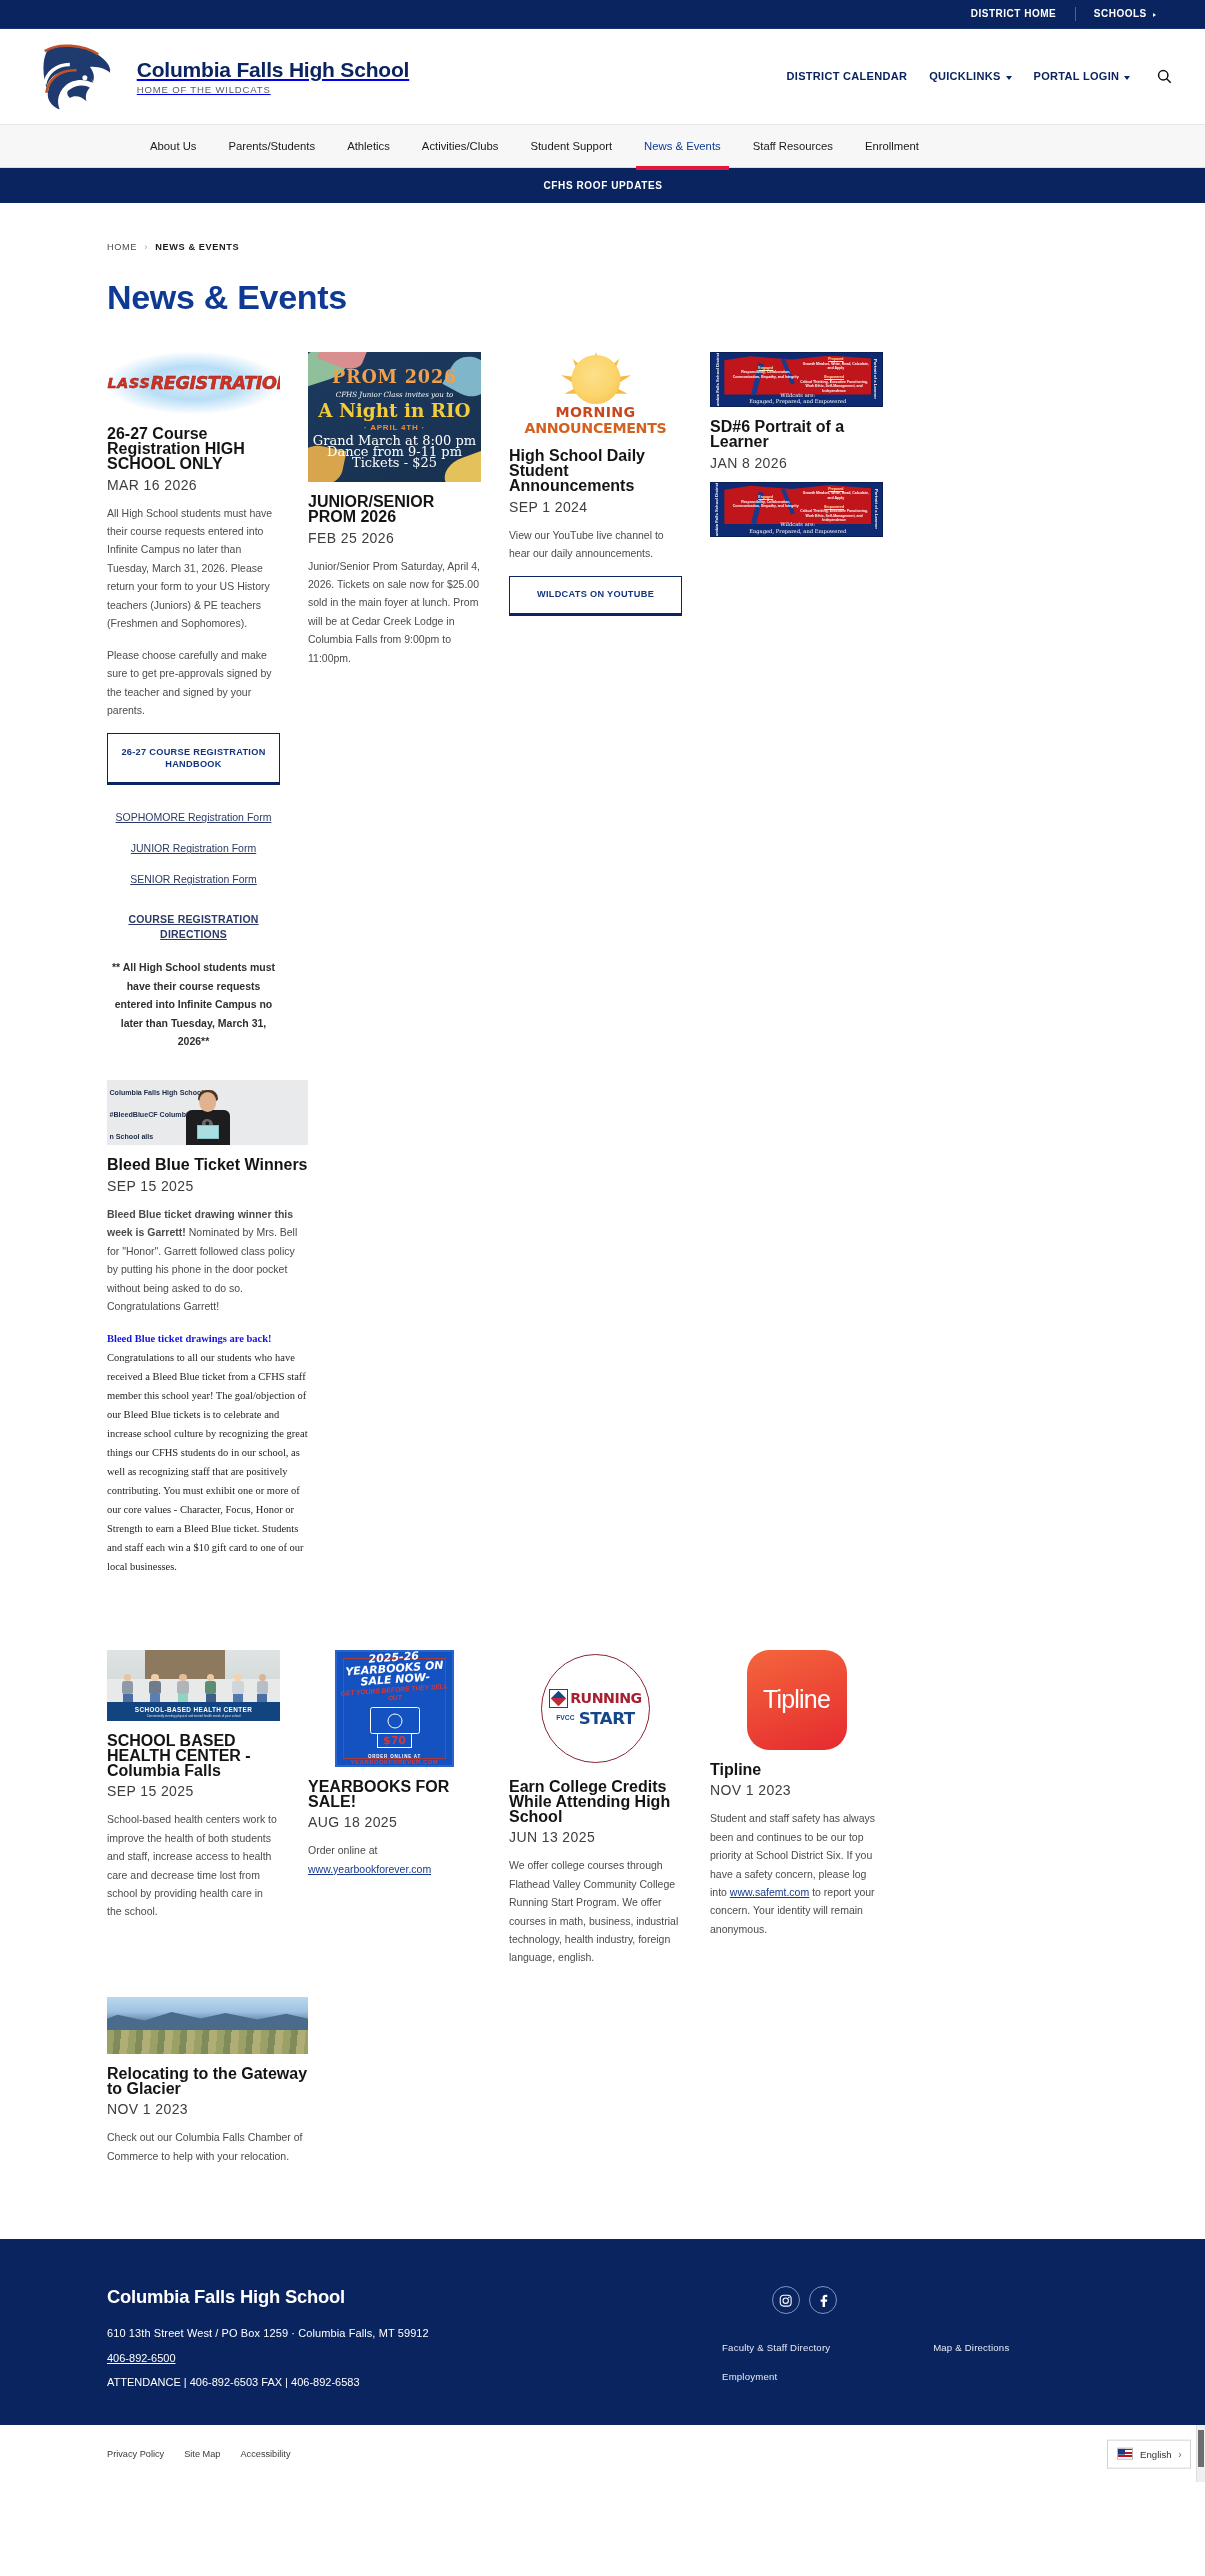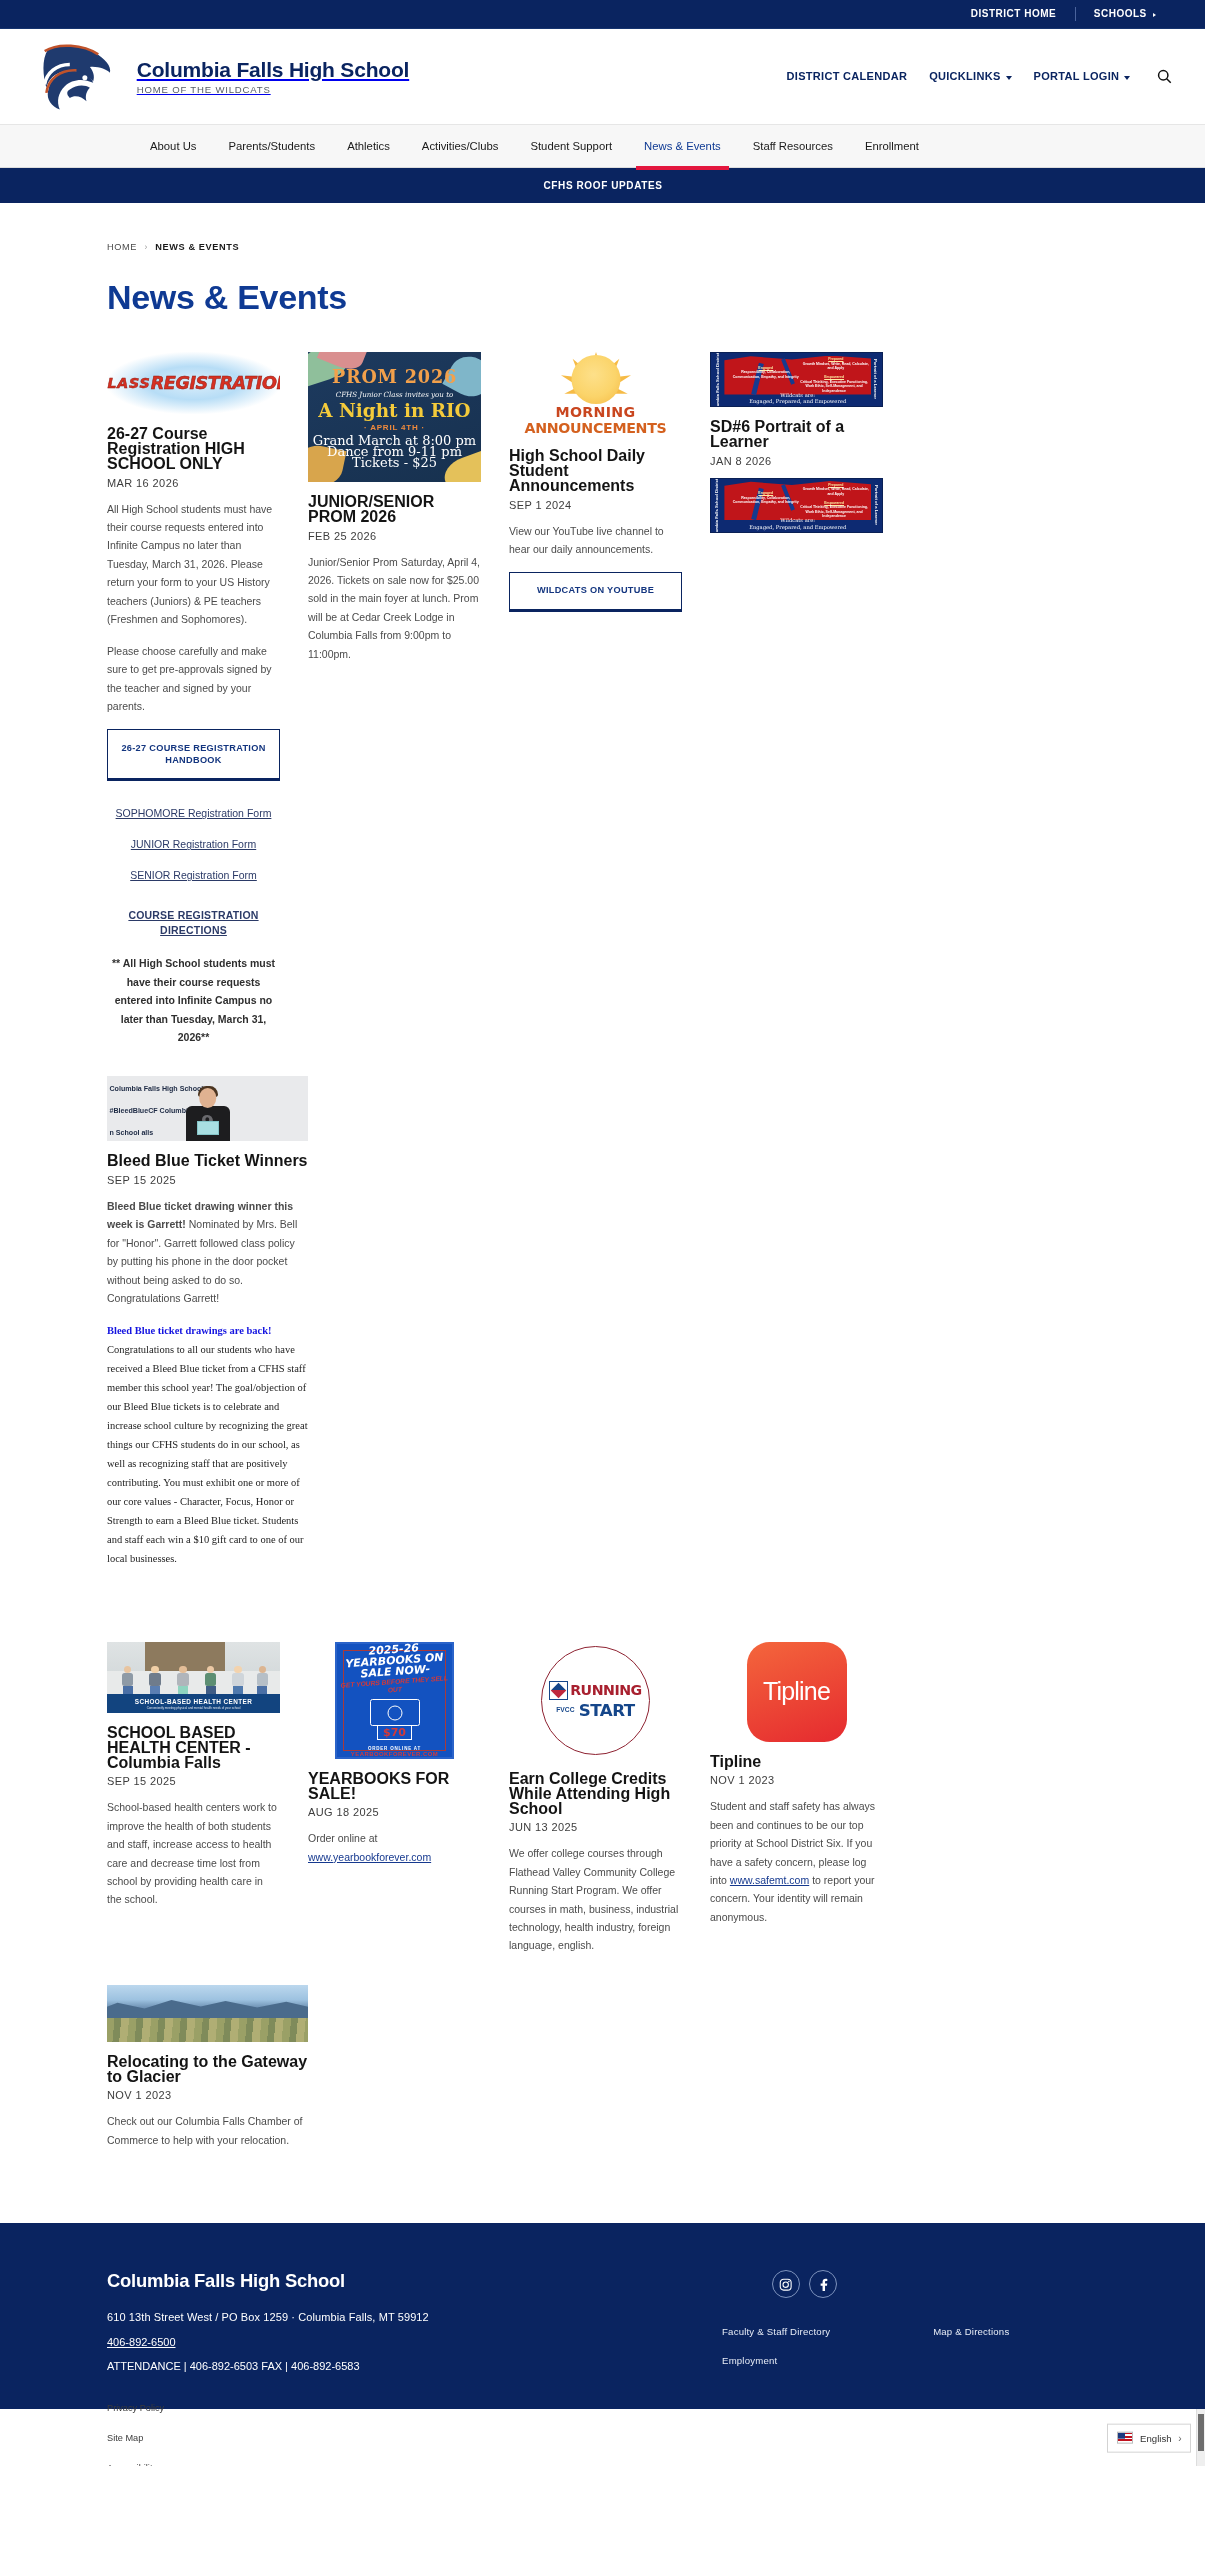--- a/index.html
+++ b/index.html
@@ -190,21 +190,21 @@
     overflow: hidden;
   }
   .card-title {
     font-size: 16px;
     line-height: 15px;
     color: #141414;
     font-weight: 700;
     margin-bottom: 5.9px;
   }
   .card-date {
-    font-size: 11px;
+    font-size: 14px;
     letter-spacing: 0.4px;
     color: #3d3d3d;
     margin-bottom: 11px;
   }
   .card-body {
     font-size: 10.5px;
     line-height: 18.4px;
     color: #4b4b4b;
   }
   .card-body p { margin-bottom: 13.4px; }
@@ -566,21 +566,21 @@
   
   .subfooter {
     background: #ffffff;
     border-top: 2.5px solid #0a2460;
     height: 59px;
     display: flex;
     align-items: center;
     padding: 0 107px 0 107px;
     position: relative;
   }
-  .sub-links { display: flex; gap: 20px; flex-direction: column; }
+  .sub-links { display: flex; gap: 20px; }
   .sub-links a {
     color: #3a3a3a; font-size: 9.2px; text-decoration: none;
   }
   .lang-widget {
     position: absolute; right: 15px; top: 50%; transform: translateY(-50%);
     display: flex; align-items: center; gap: 6.7px;
     border: 0.8px solid #d3d3d3; background: #fff;
     padding: 7.5px 8.4px; font-size: 9.6px; color: #333;
   }
   .flag {

